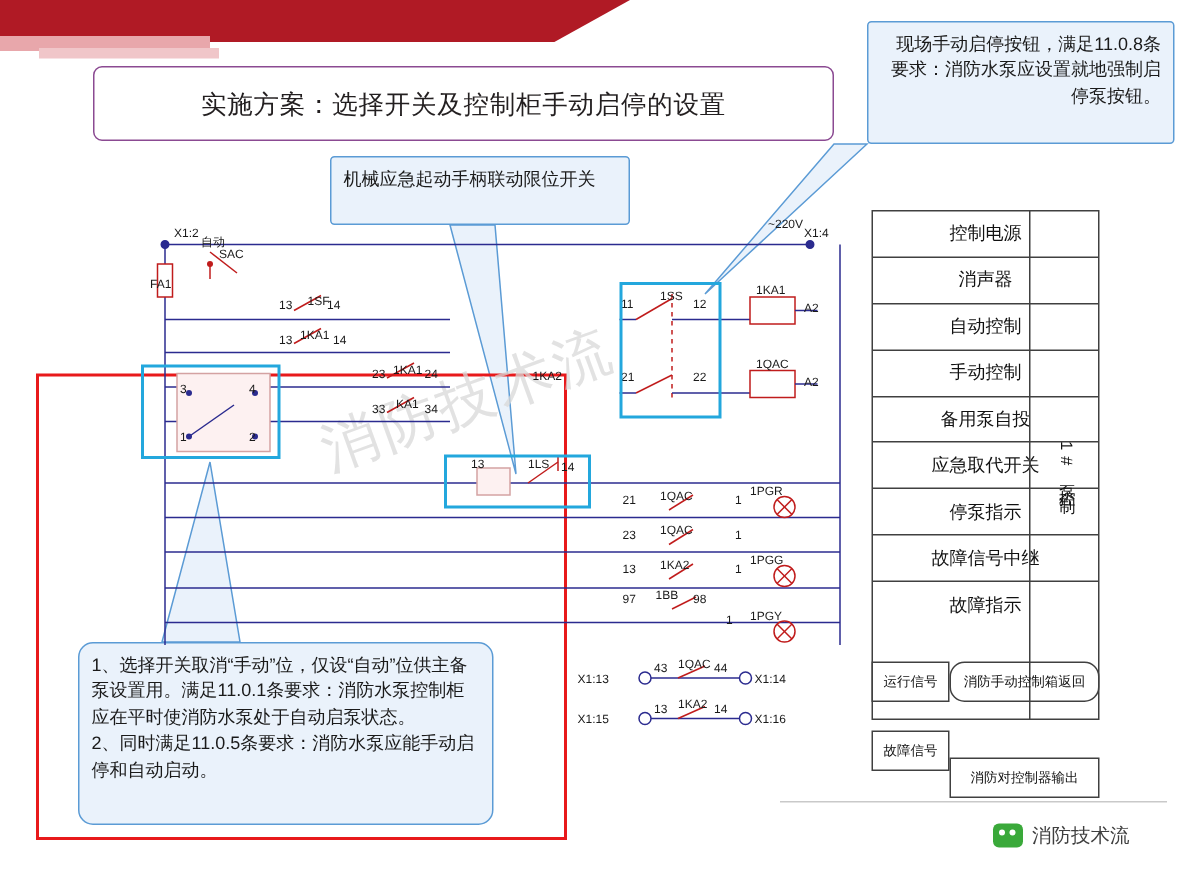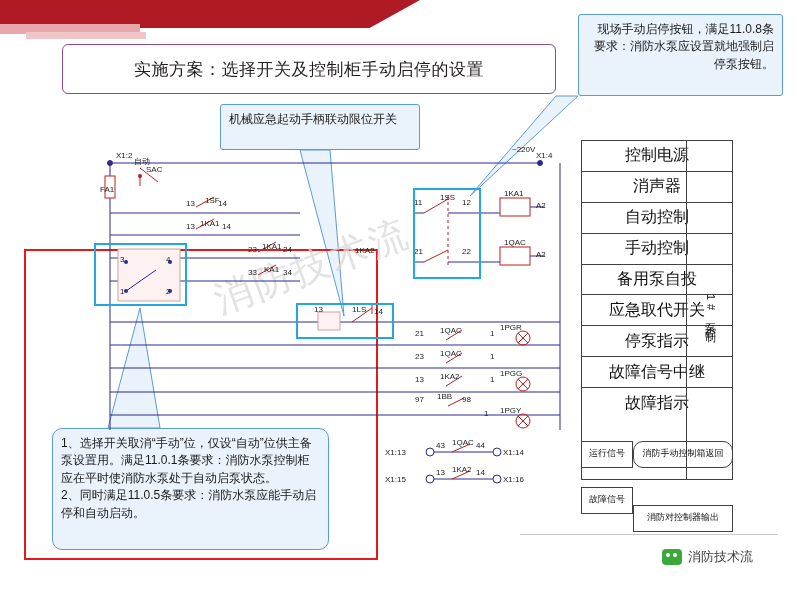--- a/index.html
+++ b/index.html
@@ -43,28 +43,28 @@
 
   
   .watermark{position:absolute;left:218px;top:230px;width:260px;height:110px;
      font-size:38px;color:#d9d9d9;opacity:.75;transform:rotate(-20deg);
      font-family:"DejaVu Sans",sans-serif;letter-spacing:3px;white-space:nowrap;}
 
   
   .rt{position:absolute;left:581px;top:140px;width:152px;height:340px;border:1px solid #404040;
      box-sizing:border-box;background:#fff;}
   .rt .row{height:30.9px;border-bottom:1px solid #404040;box-sizing:border-box;display:flex;align-items:center;
-     justify-content:center;font-size:16px;color:#111;}
+     justify-content:center;font-size:12px;color:#111;}
   .rt .row:last-child{border-bottom:none;}
   .rt-side{position:absolute;left:686px;top:140px;width:47px;height:340px;border-left:1px solid #404040;
      box-sizing:border-box;display:flex;align-items:center;justify-content:center;}
   .rt-side span{writing-mode:vertical-rl;font-size:11px;letter-spacing:4px;color:#111;}
   .rt-bottom{position:absolute;left:581px;top:441px;width:205px;height:53px;}
   .rtb-cell{position:absolute;border:1px solid #404040;box-sizing:border-box;font-size:9px;color:#111;
-     display:flex;align-items:center;justify-content:center;text-align:right;line-height:1.15;padding:1px;font-family:Liberation Mono, monospace;}
+     display:flex;align-items:center;justify-content:center;text-align:right;line-height:1.15;padding:1px;}
 
   
   .footer-line{position:absolute;left:520px;top:534px;width:258px;height:1px;background:#c9c9c9;}
   .footer{position:absolute;left:662px;top:548px;display:flex;align-items:center;gap:6px;}
   .footer .wx{width:20px;height:16px;border-radius:4px;background:#3aa93a;position:relative;}
   .footer .wx:after{content:"";position:absolute;left:4px;top:4px;width:4px;height:4px;border-radius:50%;
      background:#fff;box-shadow:7px 0 0 #fff;}
   .footer .txt{font-size:13px;color:#3f3f3f;}
 
   

